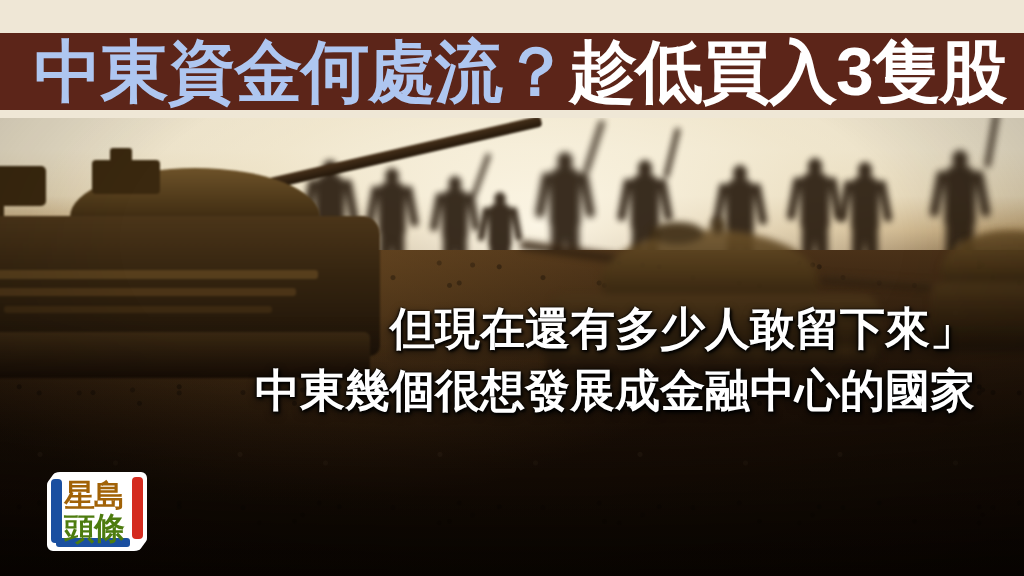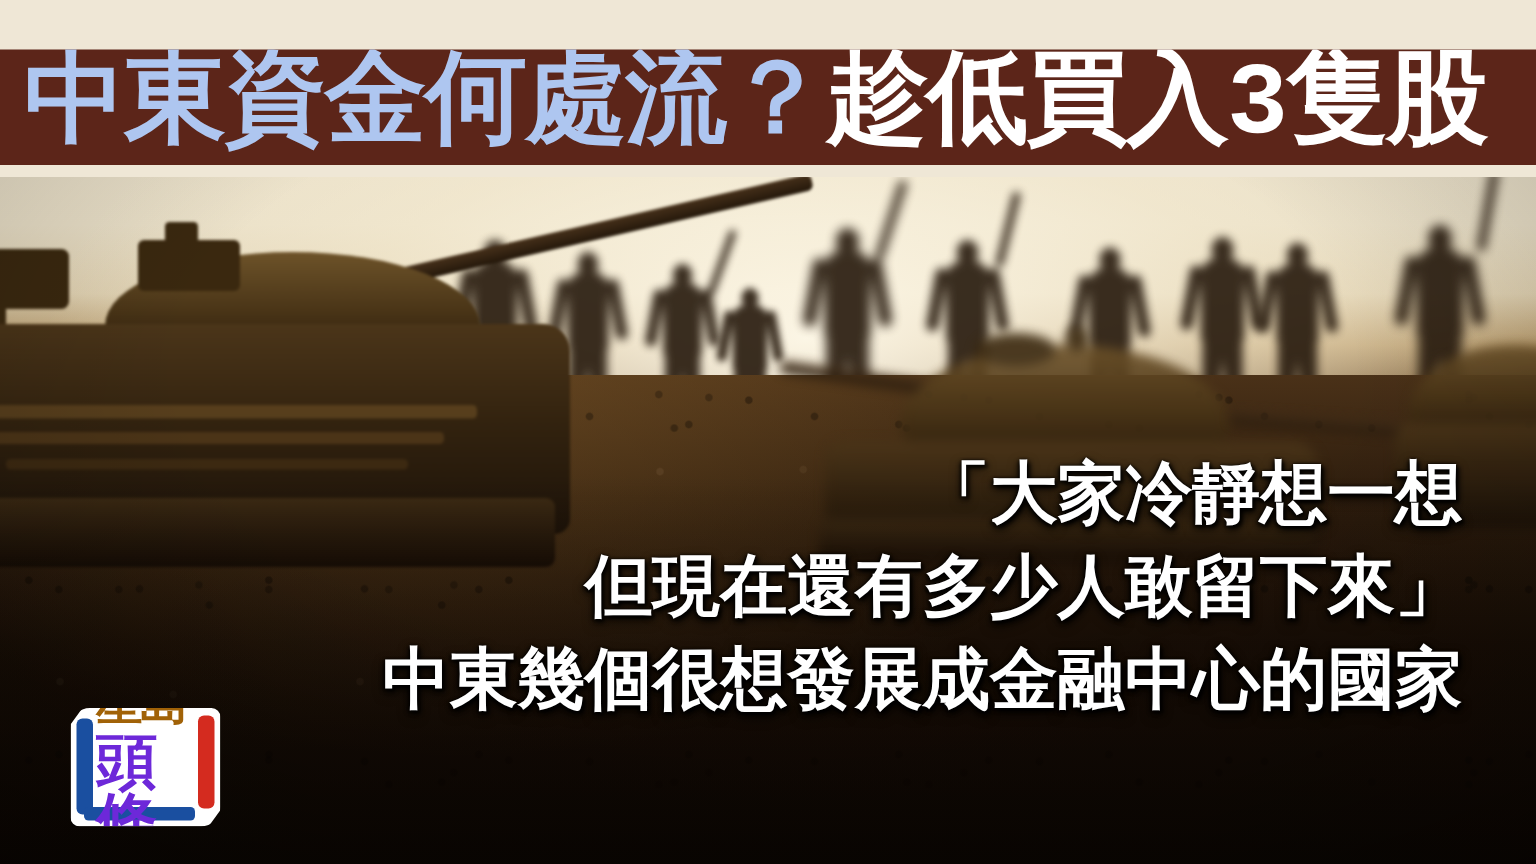--- a/index.html
+++ b/index.html
@@ -162,26 +162,26 @@
     left:0; right:0;
     top:33px;
     height:77px;
     background:#5c2519;
     display:flex;
     align-items:center;
     white-space:nowrap;
     overflow:hidden;
   }
   .banner-text {
-    font-family:Liberation Mono, monospace;
+    font-family:Liberation Sans, sans-serif;
     font-weight:bold;
     font-size:62px;
     line-height:1;
     letter-spacing:-1px;
-    padding-left:16px;
+    padding-left:34px;
     transform:scaleX(1.0);
   }
   .banner-text .part-a { color:#aec6f0; }
   .banner-text .part-b { color:#ffffff; }
 
   
   .quote {
     position:absolute;
     right:49px;
     top:298px;
@@ -249,22 +249,22 @@
     font-weight:bold;
     line-height:1;
   }
   .logo-line1 {
     font-size:31px;
     color:#a16207;
     letter-spacing:-1px;
     margin-bottom:2px;
   }
   .logo-line2 {
-    font-size:41px;
-    color:#6d28d9;
+    font-size:31px;
+    color:#4d7c0f;
     letter-spacing:-1px;
   }
 </style>
 </head>
 <body>
 
 <div id="stage">
 
   <div class="photo">
     <div class="sky-glow"></div>
@@ -380,21 +380,20 @@
 
   <div class="banner-wrap">
     <div class="banner">
       <div class="banner-text" style="font-size: 67.8337px;">
         <span class="part-a">中東資金何處流？</span><span class="part-b">趁低買入3隻股</span>
       </div>
     </div>
   </div>
 
   <div class="quote" style="font-size: 45px;">
-    <div>「大家冷靜想一想</div>
     <div>但現在還有多少人敢留下來」</div>
     <div>中東幾個很想發展成金融中心的國家</div>
   </div>
 
   <div class="logo">
     <div class="logo-frame">
       <div class="logo-bar-left"></div>
       <div class="logo-bar-right"></div>
       <div class="logo-bar-bottom"></div>
       <div class="logo-chars">

